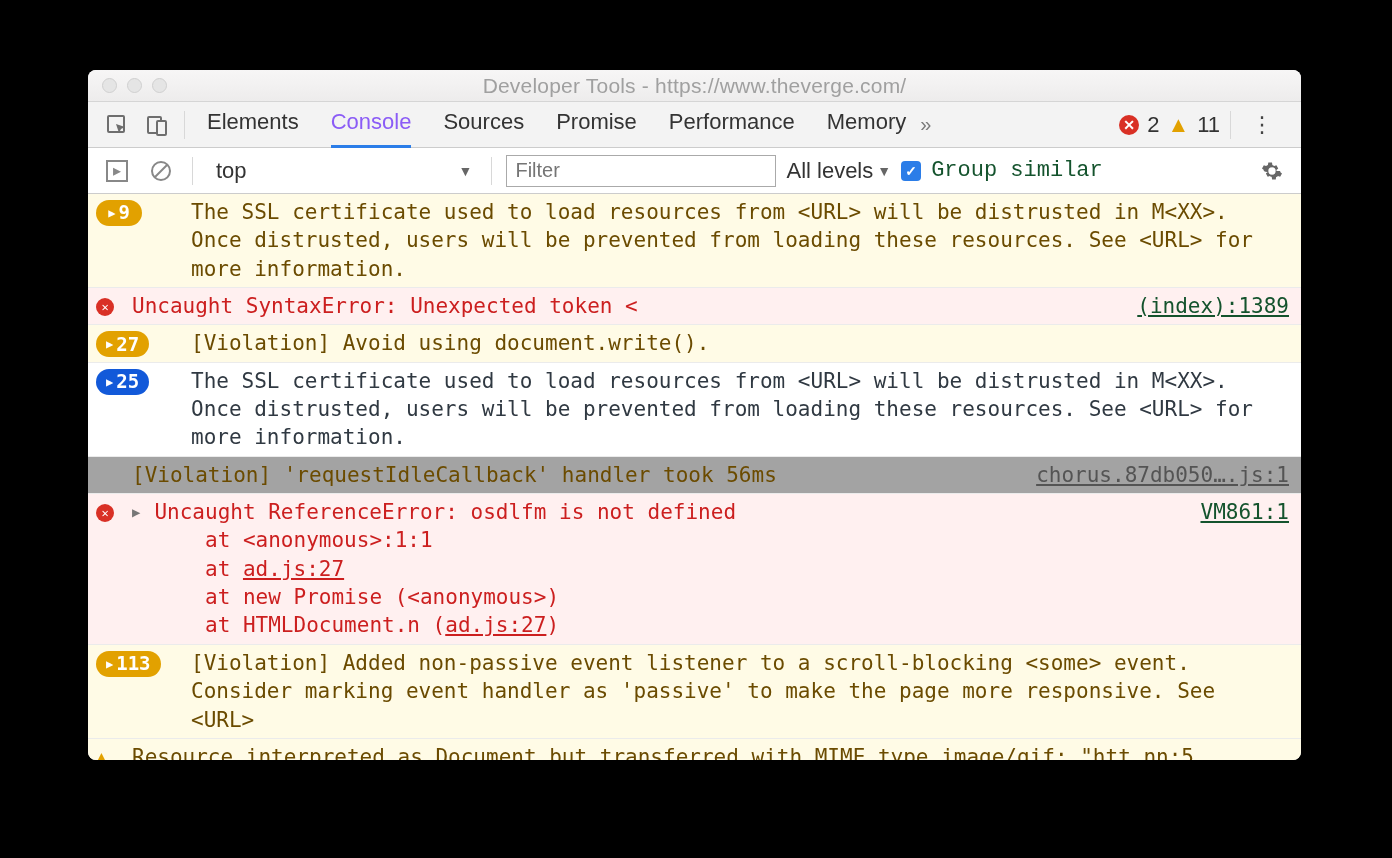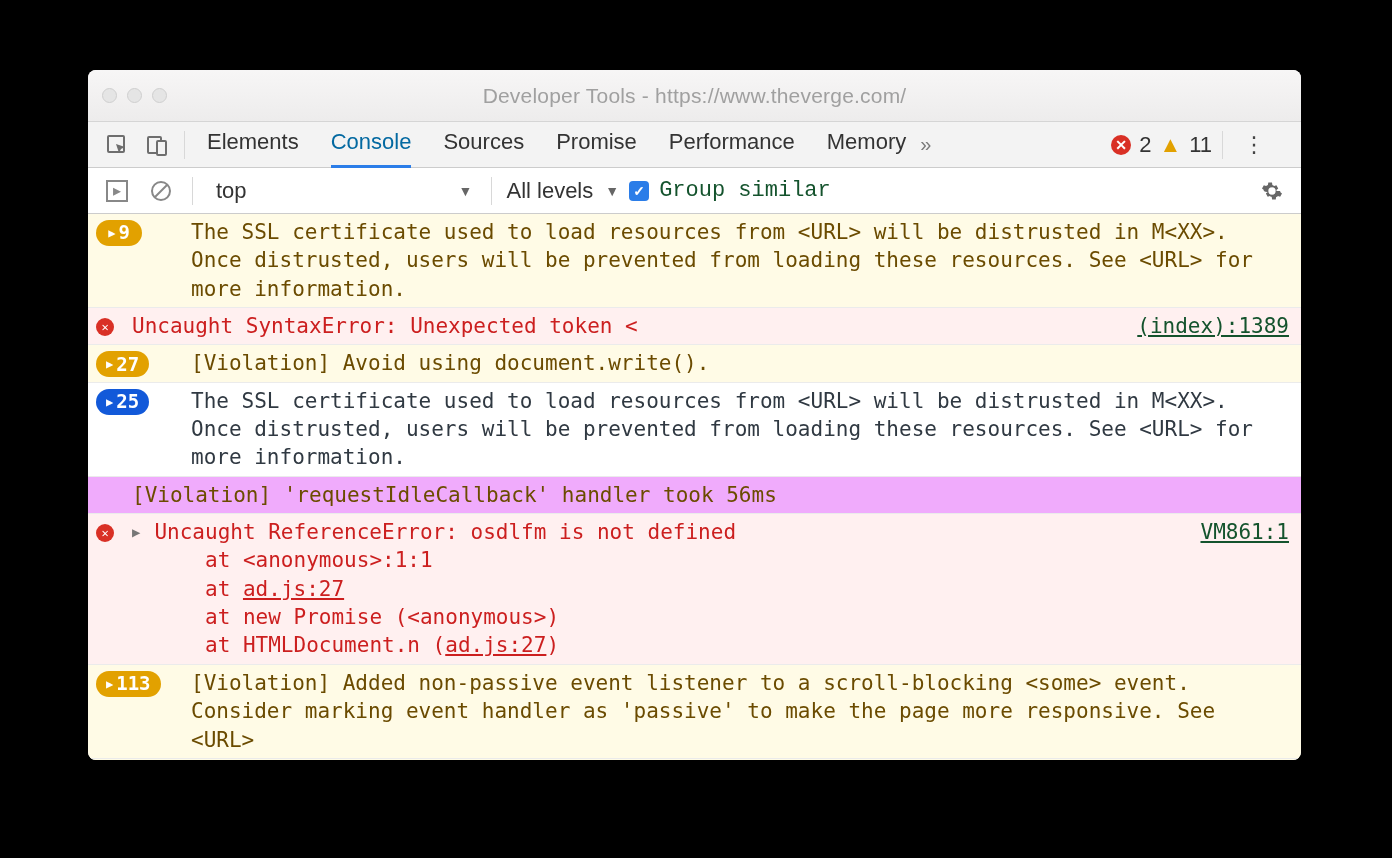--- a/index.html
+++ b/index.html
@@ -18,75 +18,75 @@
     width: 1213px;
     height: 690px;
     background: #fff;
     border-radius: 8px;
     box-shadow: 0 20px 60px rgba(0,0,0,0.5);
     overflow: hidden;
     display: flex;
     flex-direction: column;
   }
   .titlebar {
-    height: 52px;
+    height: 32px;
     background: linear-gradient(#f7f6f6,#edecec);
     border-bottom: 1px solid #d5d5d5;
     display: flex;
     align-items: center;
     position: relative;
   }
   .traffic { position: absolute; left: 14px; display: flex; gap: 10px; }
   .tl { width: 15px; height: 15px; border-radius: 50%; background: #e5e5e5; border: 1px solid #cfcfcf; }
   .title-text { margin: 0 auto; font-size: 21px; color: #a0a0a0; letter-spacing: 0.2px; }
   .tabbar {
     height: 46px;
     background: #f3f3f3;
     border-bottom: 1px solid #ccc;
     display: flex;
     align-items: center;
-    padding: 0 26px 0 12px;
+    padding: 0 18px 0 12px;
     gap: 6px;
   }
   .icon-btn { width: 34px; height: 34px; display: flex; align-items: center; justify-content: center; color: #6e6e6e; }
   .sep { width: 1px; height: 28px; background: #d8d8d8; margin: 0 4px; }
   .tabs { display: flex; gap: 32px; margin-left: 12px; font-size: 22px; color: #333; }
   .tab { padding: 8px 0 10px; color:#333; cursor: default; }
-  .tab.active { color: #0369a1; border-bottom: 3px solid #2b7de8; }
+  .tab.active { color: #8b5cf6; border-bottom: 3px solid #2b7de8; }
   .spacer { flex: 1; }
   .chevmore { color:#7a7a7a; font-size:20px; padding:0 8px; }
   .counts { display: flex; align-items: center; gap: 8px; font-size: 22px; color:#333; margin-left:6px;}
   .ico-err { display:inline-flex; width:20px; height:20px; border-radius:50%; background:#d93025; color:#fff; align-items:center;justify-content:center; font-size:14px; font-weight:700;}
   .ico-warn { color:#e2a100; font-size:22px; }
   .dots3 { font-size:22px; color:#444; padding:0 10px; }
   .toolbar {
     height: 46px;
     border-bottom: 1px solid #ccc;
     display:flex;
     align-items:center;
     padding: 0 12px;
     gap:10px;
     background:#fff;
   }
   .sq-play { width:22px; height:22px; border:2px solid #888; display:flex;align-items:center;justify-content:center; color:#888;}
   .ban { color:#888; font-size:22px; }
   .ctx { display:flex; align-items:center; gap:12px; font-size:22px; color:#333; border:1px solid transparent; padding:4px 4px 4px 8px;}
   .ctx .chev { font-size:14px; color:#666; margin-left: 200px;}
   .filter { width:270px; height:32px; border:1px solid #aaa; font-size:20px; padding:2px 8px; color:#333; background:#fff;}
-  .levels { font-size:22px; color:#333; display:flex; align-items:center; gap:12px;text-align:right;}
+  .levels { font-size:22px; color:#333; display:flex; align-items:center; gap:4px;text-align:right;}
   .chk { width:20px; height:20px; border-radius:4px; background:#2b7de8; display:inline-flex; align-items:center;justify-content:center; color:#fff; font-size:14px; font-weight:700;}
   .grp { font-size:22px; color:#14532d;font-family:Liberation Mono, monospace; }
   .gear { margin-left:auto; color:#666; }
 
   .messages { flex:1; overflow:hidden; font-family: Menlo, Consolas, monospace; font-size:21px; line-height:1.35; }
   .msg { display:flex; padding:4px 12px 4px 8px; border-bottom:1px solid #ebebeb; align-items:flex-start; gap:10px; position:relative;}
   .msg.warn { background:#fffbe6; color:#6b4b00;}
   .msg.info { background:#fff; color:#303942;}
   .msg.err  { background:#fff0f0; color:#cc1f1f;}
-  .msg.verbose { background:#f0abfc; color:#6b4b00;}
+  .msg.verbose { background:#a3a3a3; color:#6b4b00;}
   .pill { border-radius:14px; padding:0 10px; height:26px; display:inline-flex; align-items:center; font-weight:600; font-size:19px; color:#fff; gap:3px; flex-shrink:0; min-width:46px; justify-content:center;}
   .pill.yellow { background:#e2a100; }
   .pill.blue { background:#1259d9; }
   .pill .tri { font-size:12px; }
   .gutter { width:85px; flex-shrink:0; display:flex; align-items:flex-start; padding-top:2px;}
   .gutter.narrow { width:26px; }
   .msgtxt { flex:1; white-space:pre-wrap; word-break:break-word;}
   .src { text-decoration:underline; color:#545454; cursor:pointer; white-space:nowrap; margin-left:12px;}
   .err .src { color:#14532d;}
   .ico-sm { width:18px;height:18px;border-radius:50%;display:inline-flex;align-items:center;justify-content:center;font-size:12px;font-weight:700;flex-shrink:0; margin-top:4px;}
@@ -153,20 +153,21 @@
           <circle cx="11" cy="11" r="9"></circle>
           <line x1="5" y1="17" x2="17" y2="5"></line>
         </svg>
     </div>
     <div class="sep"></div>
     <div class="ctx">
       <span>top</span>
       <span class="chev">▼</span>
     </div>
     <div class="sep"></div>
+    <input class="filter" placeholder="Filter" style="">
     <div class="levels">
       <span>All levels</span>
       <span style="font-size:14px;color:#666;">▼</span>
     </div>
     <span class="chk">✓</span>
     <span class="grp">Group similar</span>
     <div class="icon-btn gear">
       <svg width="22" height="22" viewBox="0 0 24 24" fill="#666">
           <path d="M12 8a4 4 0 100 8 4 4 0 000-8zm9 4a7 7 0 01-.1 1.2l2 1.6-2 3.4-2.4-.8a7 7 0 01-2 1.2l-.4 2.6h-4l-.4-2.6a7 7 0 01-2-1.2l-2.4.8-2-3.4 2-1.6A7 7 0 013 12a7 7 0 01.1-1.2l-2-1.6 2-3.4 2.4.8a7 7 0 012-1.2L8 2.8h4l.4 2.6a7 7 0 012 1.2l2.4-.8 2 3.4-2 1.6c.1.4.2.8.2 1.2z"></path>
         </svg>
@@ -209,20 +210,21 @@
             <span class="tri">▶</span>
             <span>25</span>
           </span>
       </div>
       <div class="msgtxt">The SSL certificate used to load resources from &lt;URL&gt; will be distrusted in M&lt;XX&gt;. Once distrusted, users will be prevented from loading these resources. See &lt;URL&gt; for more information.</div>
     </div>
 
     <div class="msg verbose">
       <div class="gutter narrow"></div>
       <div class="msgtxt">[Violation] 'requestIdleCallback' handler took 56ms</div>
+      <span class="src">chorus.87db050….js:1</span>
     </div>
 
     <div class="msg err">
       <div class="gutter narrow">
           <span class="ico-sm err">✕</span>
         </div>
       <span class="disc">▶</span>
       <div class="msgtxt"><span>Uncaught ReferenceError: osdlfm is not defined</span>
 <span>    at &lt;anonymous&gt;:1:1</span>
     at <span class="link-inline">ad.js:27</span>

